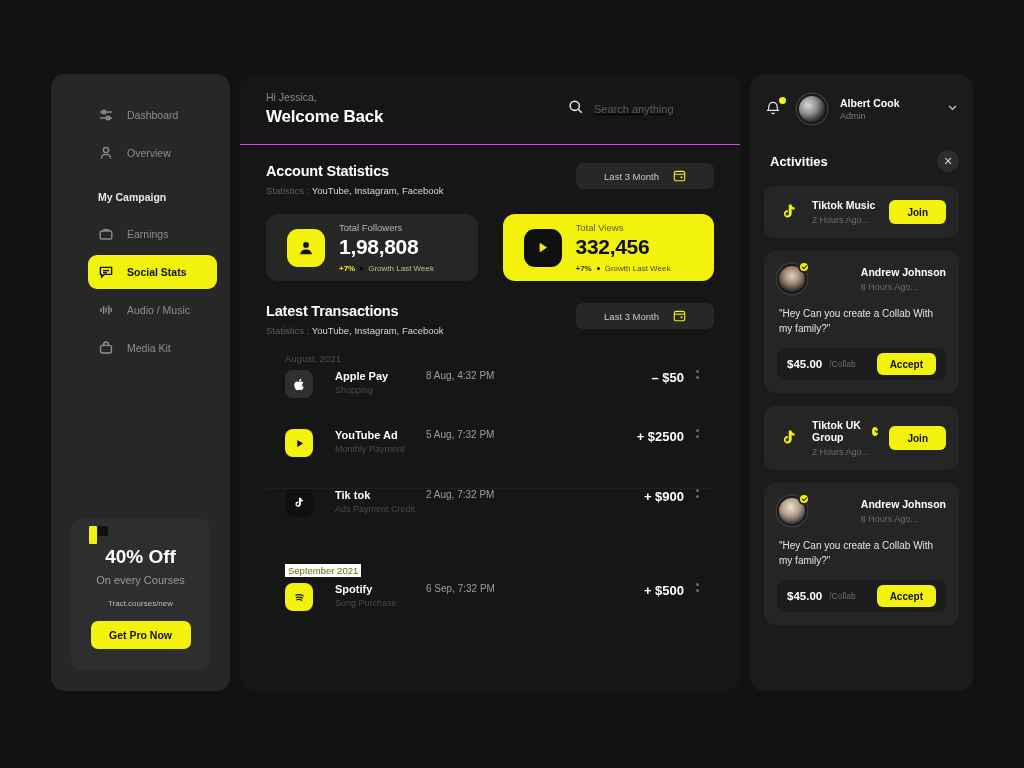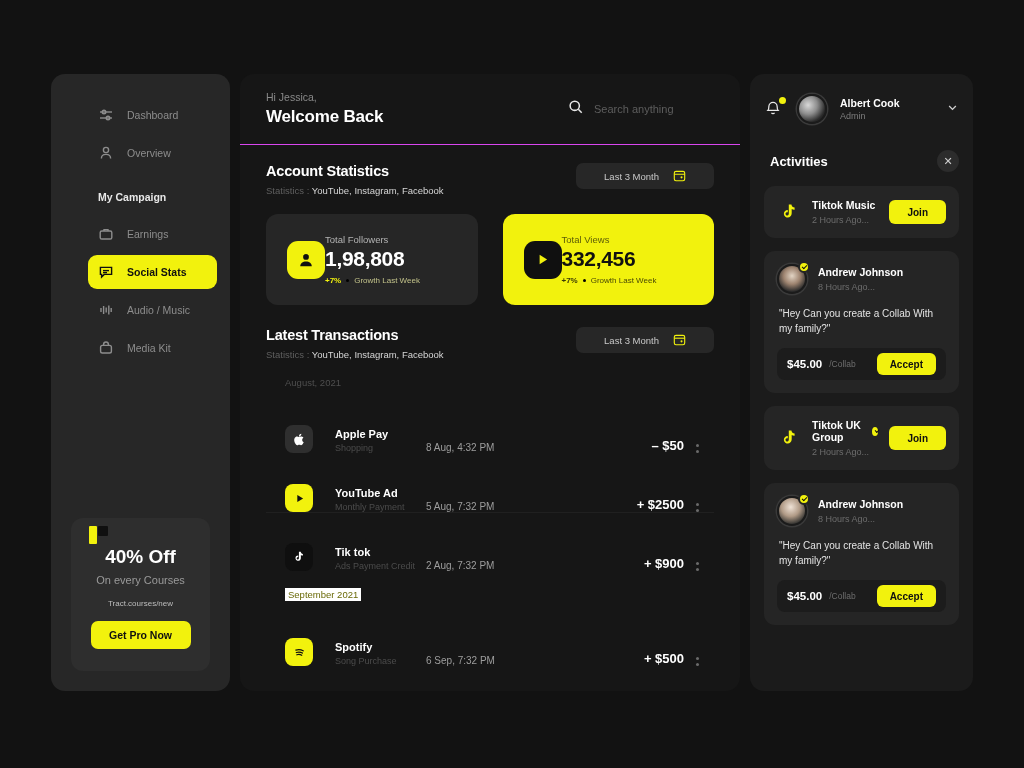--- a/index.html
+++ b/index.html
@@ -72,42 +72,42 @@
     flex: 1; height: 617px;
     background: #161616; border-radius: 14px;
     display: flex; flex-direction: column; overflow: hidden;
   }
   .main-head {
     height: 71px; display:flex; align-items:center;
     padding: 0 26px; border-bottom: 1px solid #d946ef;
   }
   .greet-sm { font-size: 10.5px; color: #8a8a8a; }
   .greet-lg { font-size: 17px; font-weight: bold; color: #fff; margin-top: 4px; letter-spacing:-0.2px;}
-  .search { margin-left: auto; display:flex; gap: 10px; }
+  .search { margin-left: auto; display:flex; gap: 10px; text-decoration: underline; }
   .search input {
     background: transparent; border: none; outline: none;
     font-family: inherit; font-size: 11px; color: #cfcfcf; width: 120px;
   }
   .search input::placeholder { color: #5d5d5d; }
 
   .main-body { padding: 18px 26px 0 26px; }
   .sec-head { display:flex; align-items:flex-start; }
   .sec-title { font-size: 14.5px; font-weight: bold; color:#fff; letter-spacing:-0.2px;}
   .sec-sub { font-size: 9.5px; margin-top: 6px; color:#d6d6d6;}
   .sec-sub em { font-style: normal; color:#5f5f5f; }
   .period {
     margin-left: auto; display:flex; align-items:center; gap: 14px;
     background:#272727; border-radius: 7px; height: 26px; padding: 0 28px;
     font-size: 9.5px; color: #c9c9c9; cursor:pointer;
   }
 
   .stat-row { display:flex; gap: 25px; margin-top: 18px; }
   .stat {
-    flex:1; height: 91px; border-radius: 12px;
-    display:flex; align-items:center; padding: 0 21px;
+    flex:1; height: 67px; border-radius: 12px;
+    display:flex; align-items:center; gap: 14px; padding: 0 21px;
   }
   .stat.dark { background:#262626; }
   .stat.bright { background:#F2F20D; }
   .stat-ico { width: 38px; height: 38px; border-radius: 11px; display:flex; align-items:center; justify-content:center; flex:none; }
   .stat.dark .stat-ico { background:#F2F20D; }
   .stat.bright .stat-ico { background:#101010; }
   .stat-label { font-size: 9.5px; }
   .stat.dark .stat-label { color:#b4b4b4; }
   .stat.bright .stat-label { color:#5e5e08; }
   .stat-val { font-size: 21px; font-weight: bold; margin-top: 2px; letter-spacing:-0.3px;}
@@ -116,21 +116,21 @@
   .stat-growth { font-size: 8px; margin-top: 5px; display:flex; align-items:center; gap:5px;}
   .stat.dark .stat-growth .pct { color:#F2F20D; font-weight:bold;}
   .stat.dark .stat-growth .txt { color:#c2c28a; }
   .stat.bright .stat-growth .pct { color:#3a3a05; font-weight:bold;}
   .stat.bright .stat-growth .txt { color:#4a4a06; }
   .dot { width:3px;height:3px;border-radius:50%;background:currentColor;display:inline-block;}
 
   .month-label { font-size: 9.5px; color:#4e4e4e; margin: 17px 0 6px 19px; }
   .month-label.sel { background:#ffffff; color:#6a6a08; display:inline-block; padding:1px 3px; }
   .tx {
-    display:flex; align-items:flex-end; height: 59px; padding: 0 4px 0 19px;
+    display:flex; align-items:flex-start; height: 59px; padding: 0 4px 0 19px;
   }
   .tx.sep { border-top:1px solid #202020; }
   .tx-ico { width:28px;height:28px;border-radius:8px;display:flex;align-items:center;justify-content:center;flex:none;}
   .tx-name { font-size: 11px; font-weight:bold; color:#fff; }
   .tx-sub { font-size: 9px; color:#4b4b4b; margin-top:3px; }
   .tx-meta { margin-left: 22px; }
   .tx-date { font-size: 10px; color:#9d9d9d; width: 180px; text-align:left; margin-left: auto;}
   .tx-amt { font-size: 13px; font-weight:bold; color:#fff; width: 78px; text-align:right; }
   .kebab { width: 26px; display:flex; flex-direction:column; align-items:center; gap:3px; cursor:pointer;}
   .kebab i { width:3px;height:3px;border-radius:50%;background:#6a6a6a;display:block;}
@@ -168,21 +168,21 @@
   .tiktok-ico { width:24px;height:24px;flex:none;display:flex;align-items:center;justify-content:center;}
   .c-name { font-size:10.5px; font-weight:bold; color:#fff; display:flex; align-items:center; gap:5px;}
   .c-time { font-size:9px; color:#6d6d6d; margin-top:4px; }
   .badge { width:9px;height:9px;border-radius:50%;background:#F2F20D; display:inline-block; position:relative;}
   .badge::after{content:"";position:absolute;left:2.5px;top:2.6px;width:3px;height:1.6px;border-left:1.3px solid #101010;border-bottom:1.3px solid #101010;transform:rotate(-45deg);}
   .pill {
     margin-left:auto; background:#F2F20D; border:none; border-radius:6px;
     height:24px; padding:0 18px; font-family:inherit; font-size:10px; font-weight:bold;
     color:#101010; cursor:pointer;
   }
-  .msg-top { display:flex; align-items:center; gap:11px; }
+  .msg-top { display:flex; align-items:center; gap:11px;justify-content:space-between; }
   .av-wrap { position:relative; flex:none; }
   .av-check { position:absolute; right:-3px; top:-3px; width:12px;height:12px;border-radius:50%;background:#F2F20D;border:2px solid #252525;}
   .av-check::after{content:"";position:absolute;left:2px;top:2.4px;width:4px;height:2px;border-left:1.4px solid #101010;border-bottom:1.4px solid #101010;transform:rotate(-45deg);}
   .msg-body { font-size:10px; color:#e3e3e3; line-height:1.5; margin: 12px 2px 12px 2px; }
   .offer {
     background:#1c1c1c; border-radius:8px; height:32px;
     display:flex; align-items:center; padding: 0 10px; gap:7px;
   }
   .offer-amt { font-size:11.5px; font-weight:bold; color:#fff; }
   .offer-unit { font-size:8.5px; color:#6e6e6e; }

